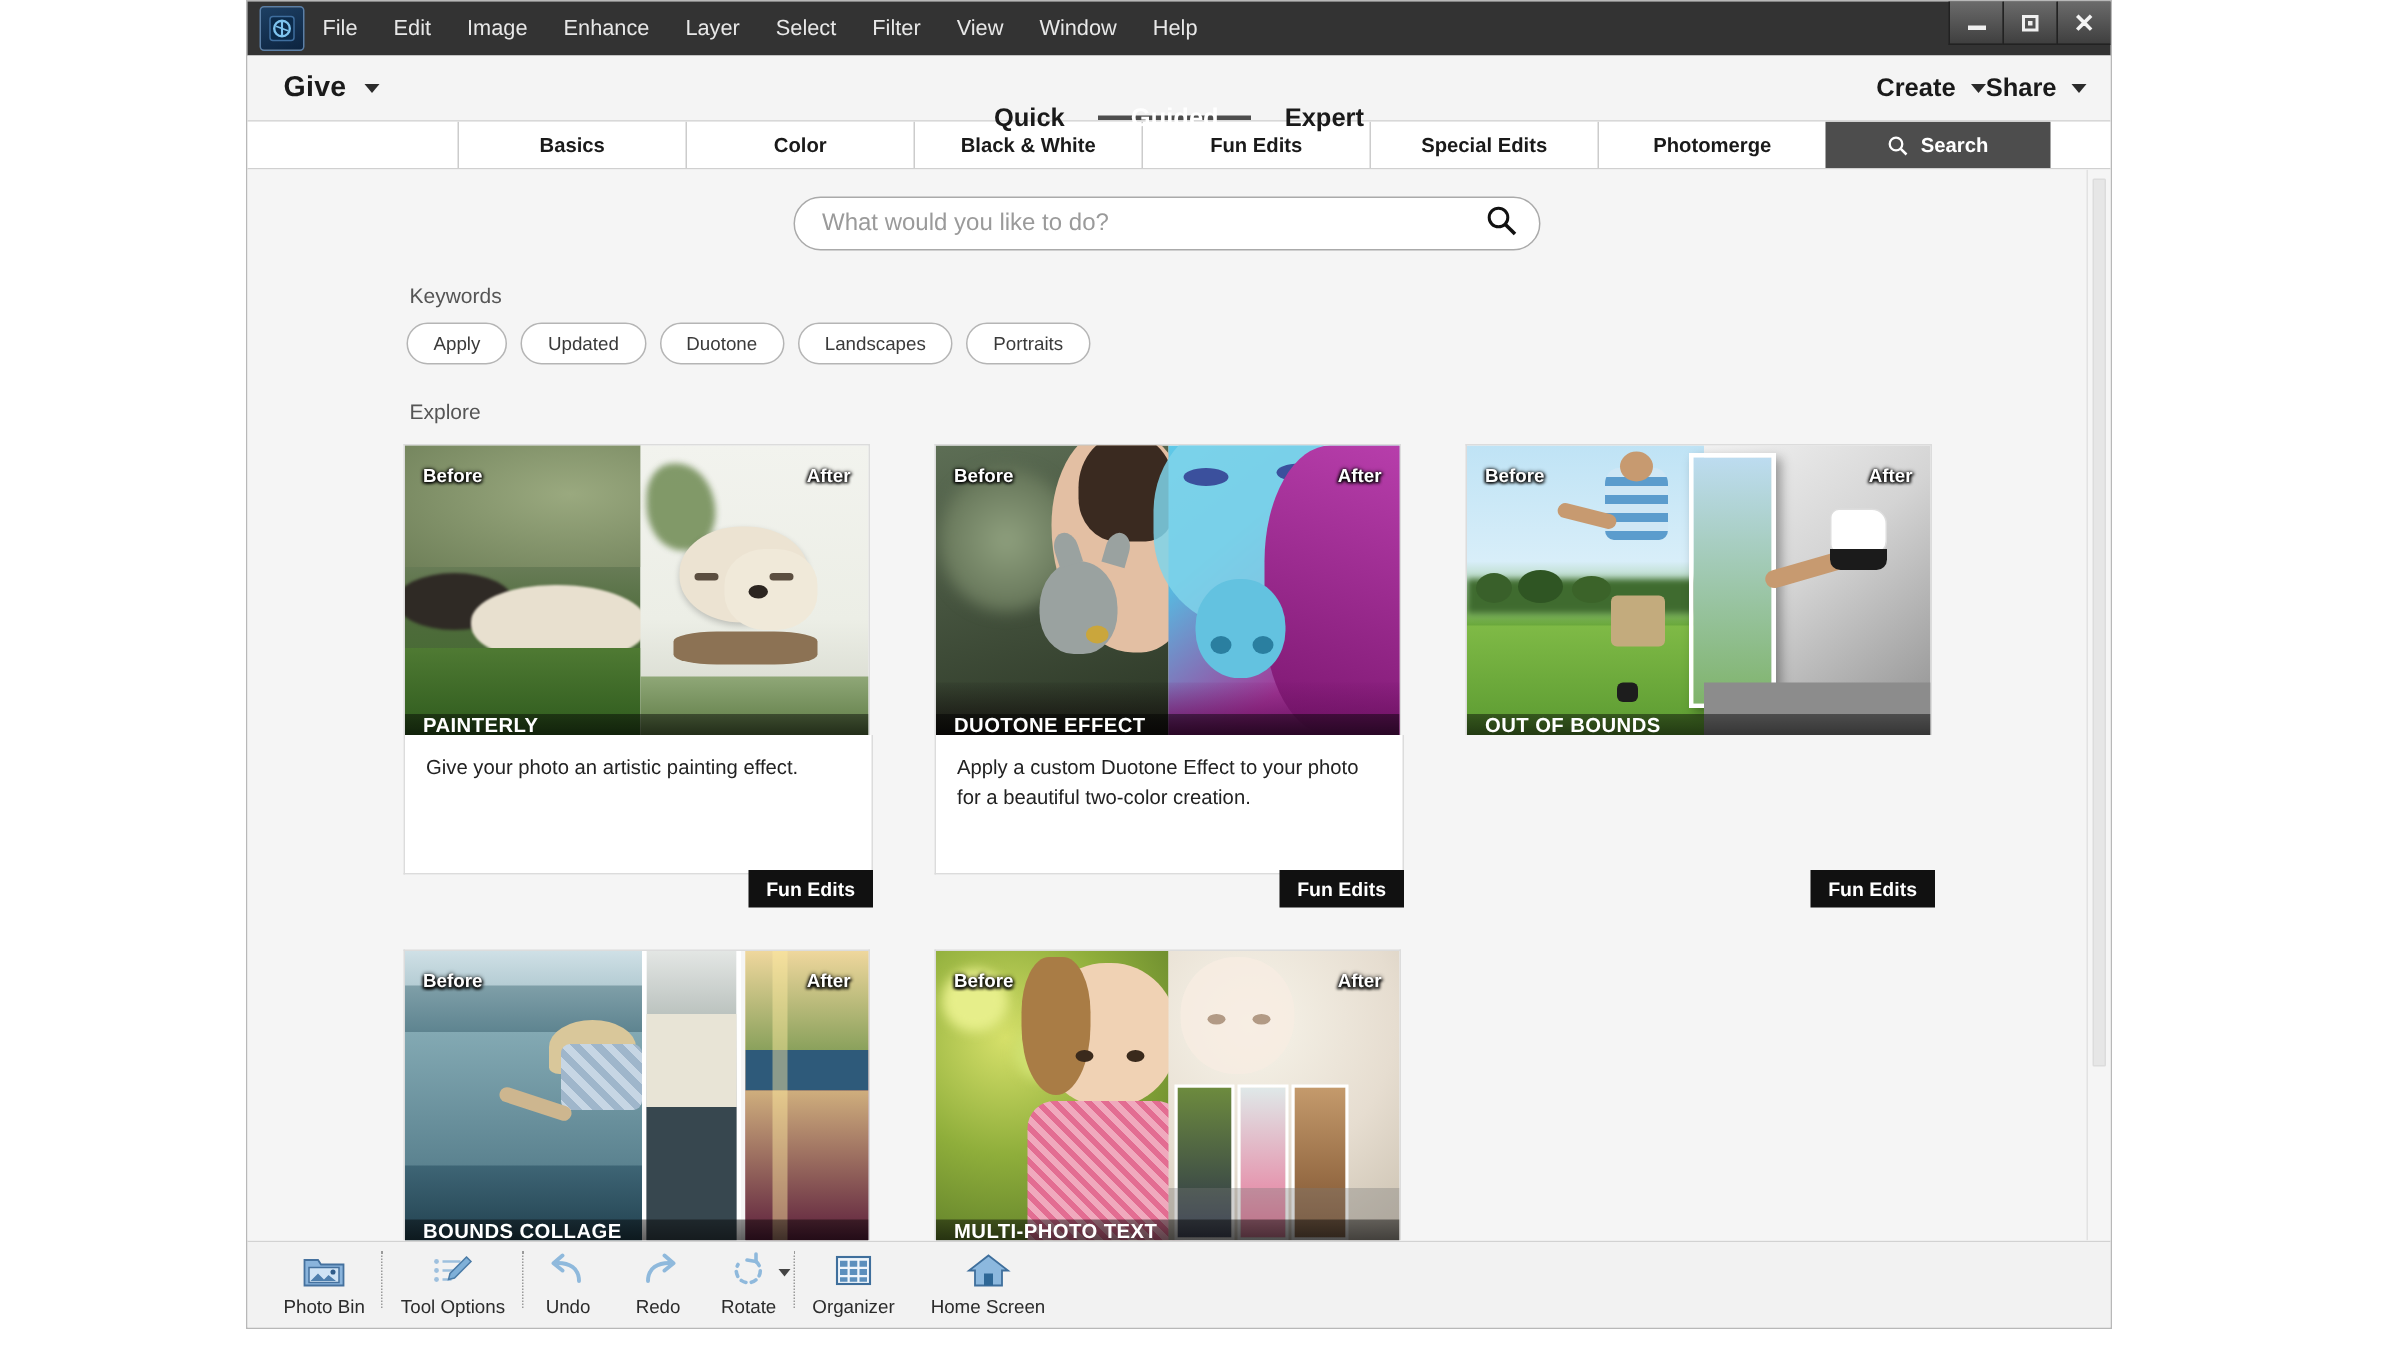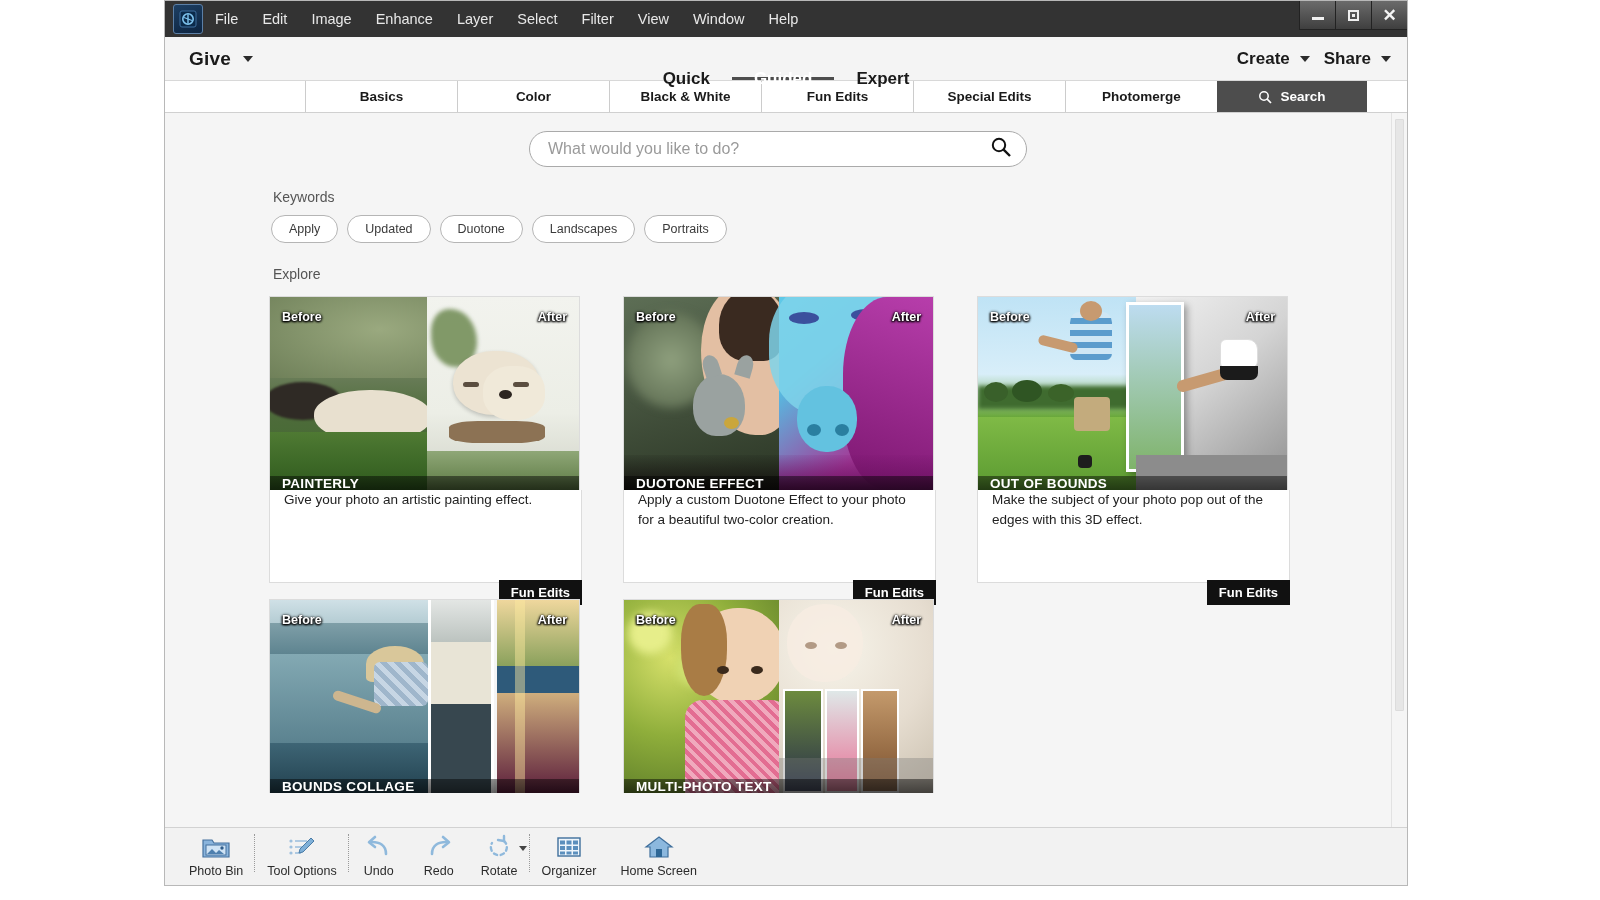--- a/index.html
+++ b/index.html
@@ -69,21 +69,21 @@
     border-top: 6px solid #2b2b2b;
   }
   #mode-group { position: absolute; left: 0; right: 0; top:0; bottom:0;
     display: flex; align-items: stretch; justify-content: center; gap: 0; margin-top: 40px; }
   .mode-btn {
     display: flex; align-items: center; padding: 0 22px;
     font-size: 17px; font-weight: bold; color: #1a1a1a;
   }
   .mode-btn.active { background: #4d4d4d; color: #ffffff; }
   #right-group { position:absolute; right: 16px; top:0; bottom:0;
-    display: flex; align-items: center; gap: 14px; }
+    display: flex; align-items: center; }
   .right-btn { display: flex; align-items: center; gap: 10px;
     font-size: 17px; font-weight: bold; color: #1a1a1a; }
 
   
   #tabbar {
     height: 32px; flex: 0 0 32px;
     background: #ffffff;
     border-bottom: 1px solid #d0d0d0;
     display: flex; align-items: stretch;
   }
@@ -147,21 +147,21 @@
     border: 1px solid #b5b5b5; border-radius: 14px;
     background: #ffffff; color: #3a3a3a; font-size: 12.5px;
     display: flex; align-items: center;
   }
 
   
   #grid {
     margin-left: 104px; margin-top: 14px;
     display: flex; flex-wrap: wrap; gap: 0px 41px;
   }
-  .card { width: 313px; position: relative; margin-bottom: 16px; }
+  .card { width: 313px; position: relative; margin-bottom: 50px; }
   .thumb {
     width: 311px; height: 194px; position: relative; overflow: hidden;
     border: 1px solid #dcdcdc; border-bottom: none;
   }
   .thumb .half { position: absolute; top: 0; bottom: 0; }
   .badge {
     position: absolute; top: 13px; font-size: 12.5px; font-weight: bold;
     color: #ffffff; text-shadow: 0 0 3px #000, 1px 1px 2px #000, -1px 1px 2px #000;
     z-index: 5;
   }
@@ -169,21 +169,21 @@
   .badge.after  { right: 12px; }
   .cardtitle {
     position: absolute; left: 0; right: 0; bottom: 0; height: 14px;
     display: flex; align-items: center; padding-left: 12px;
     color: #ffffff; font-size: 13.5px; font-weight: bold;
     background: linear-gradient(180deg, rgba(0,0,0,.45), rgba(0,0,0,.62));
     z-index: 6; letter-spacing: .3px;
   }
   .desc {
     border: 1px solid #dcdcdc; border-top: none;
-    background: #ffffff; height: 93px; padding: 0 14px 0 14px;
+    background: #ffffff; height: 93px; padding: 12px 14px 0 14px;
     font-size: 13.5px; color: #222222; line-height: 1.45;
   }
   .cat-badge {
     position: absolute; right: 0; bottom: -22px;
     background: #111111; color: #ffffff;
     font-size: 13px; font-weight: bold;
     padding: 5px 12px;
   }
 
   
@@ -425,21 +425,20 @@
                    background:#c79a70;transform:rotate(-16deg);"></div>
               <div style="position:absolute;left:84px;top:22%;width:38px;height:30px;border-radius:6px 10px 8px 6px;
                    background:#ffffff;border:1px solid #ddd;"></div>
               <div style="position:absolute;left:84px;top:36%;width:38px;height:14px;border-radius:0 0 7px 7px;background:#1b1b1b;"></div>
               <div style="position:absolute;left:0;right:0;bottom:0;height:18%;background:#8c8c8c;"></div>
             </div>
             <div class="badge before">Before</div>
             <div class="badge after">After</div>
             <div class="cardtitle">OUT OF BOUNDS</div>
           </div>
-          <div class="desc">Make the subject of your photo pop out of the edges with this 3D effect.</div>
           <div class="cat-badge">Fun Edits</div>
         </div>
 
         <div class="card">
           <div class="thumb">
             <div class="half" style="left:0;width:158px;
                  background:linear-gradient(180deg,#cfe0e6 0%,#9fbcc4 22%,#7fa9b4 40%,#5f8d9b 100%);">
               <div style="position:absolute;left:0;right:0;top:12%;height:16%;
                    background:linear-gradient(180deg,#7f9fa8,#5e8490);"></div>
               <div style="position:absolute;left:0;right:0;top:28%;bottom:0;

